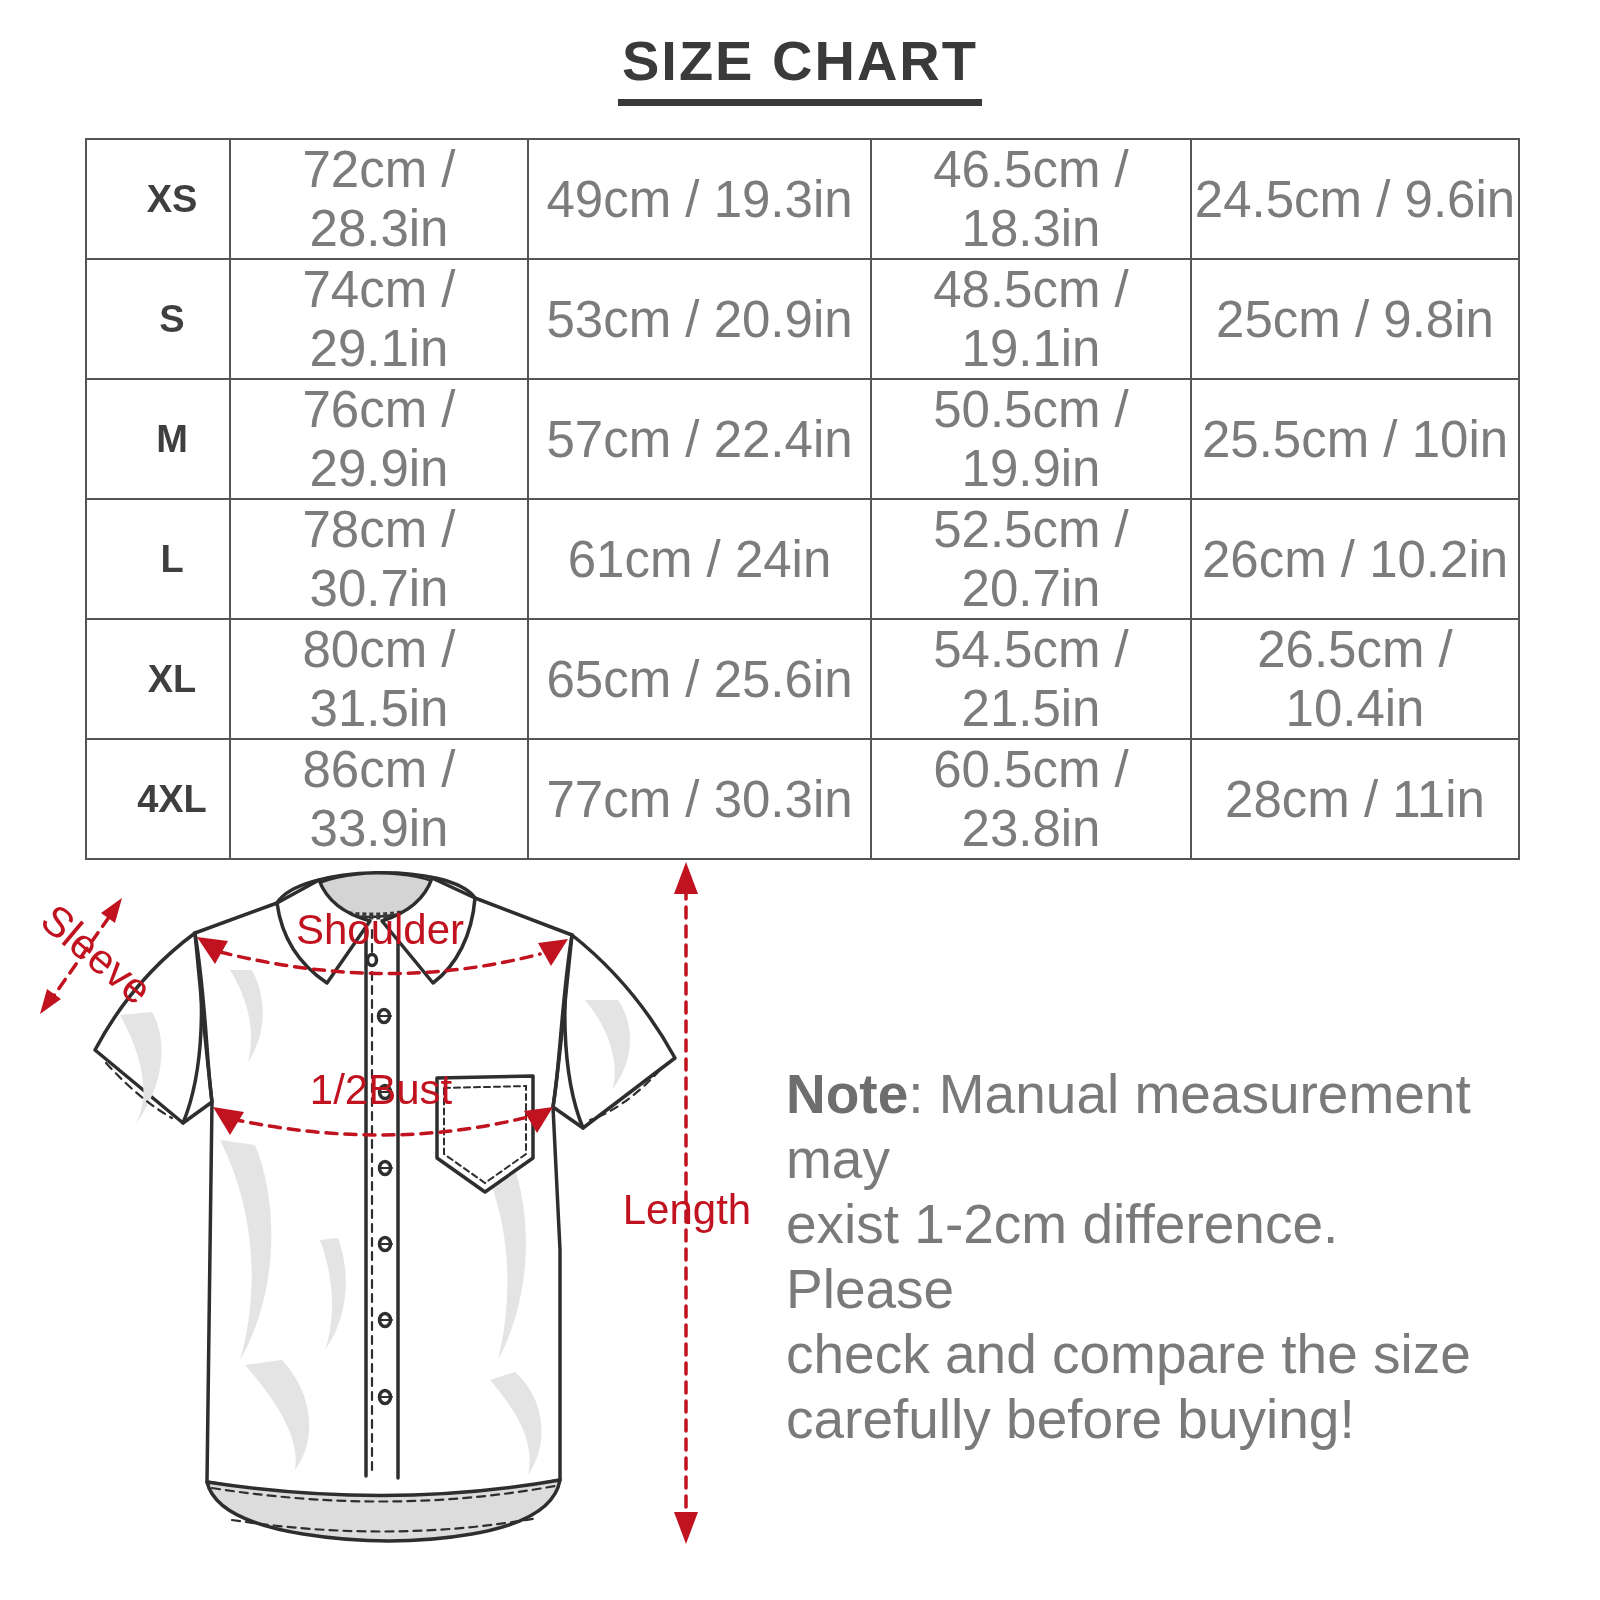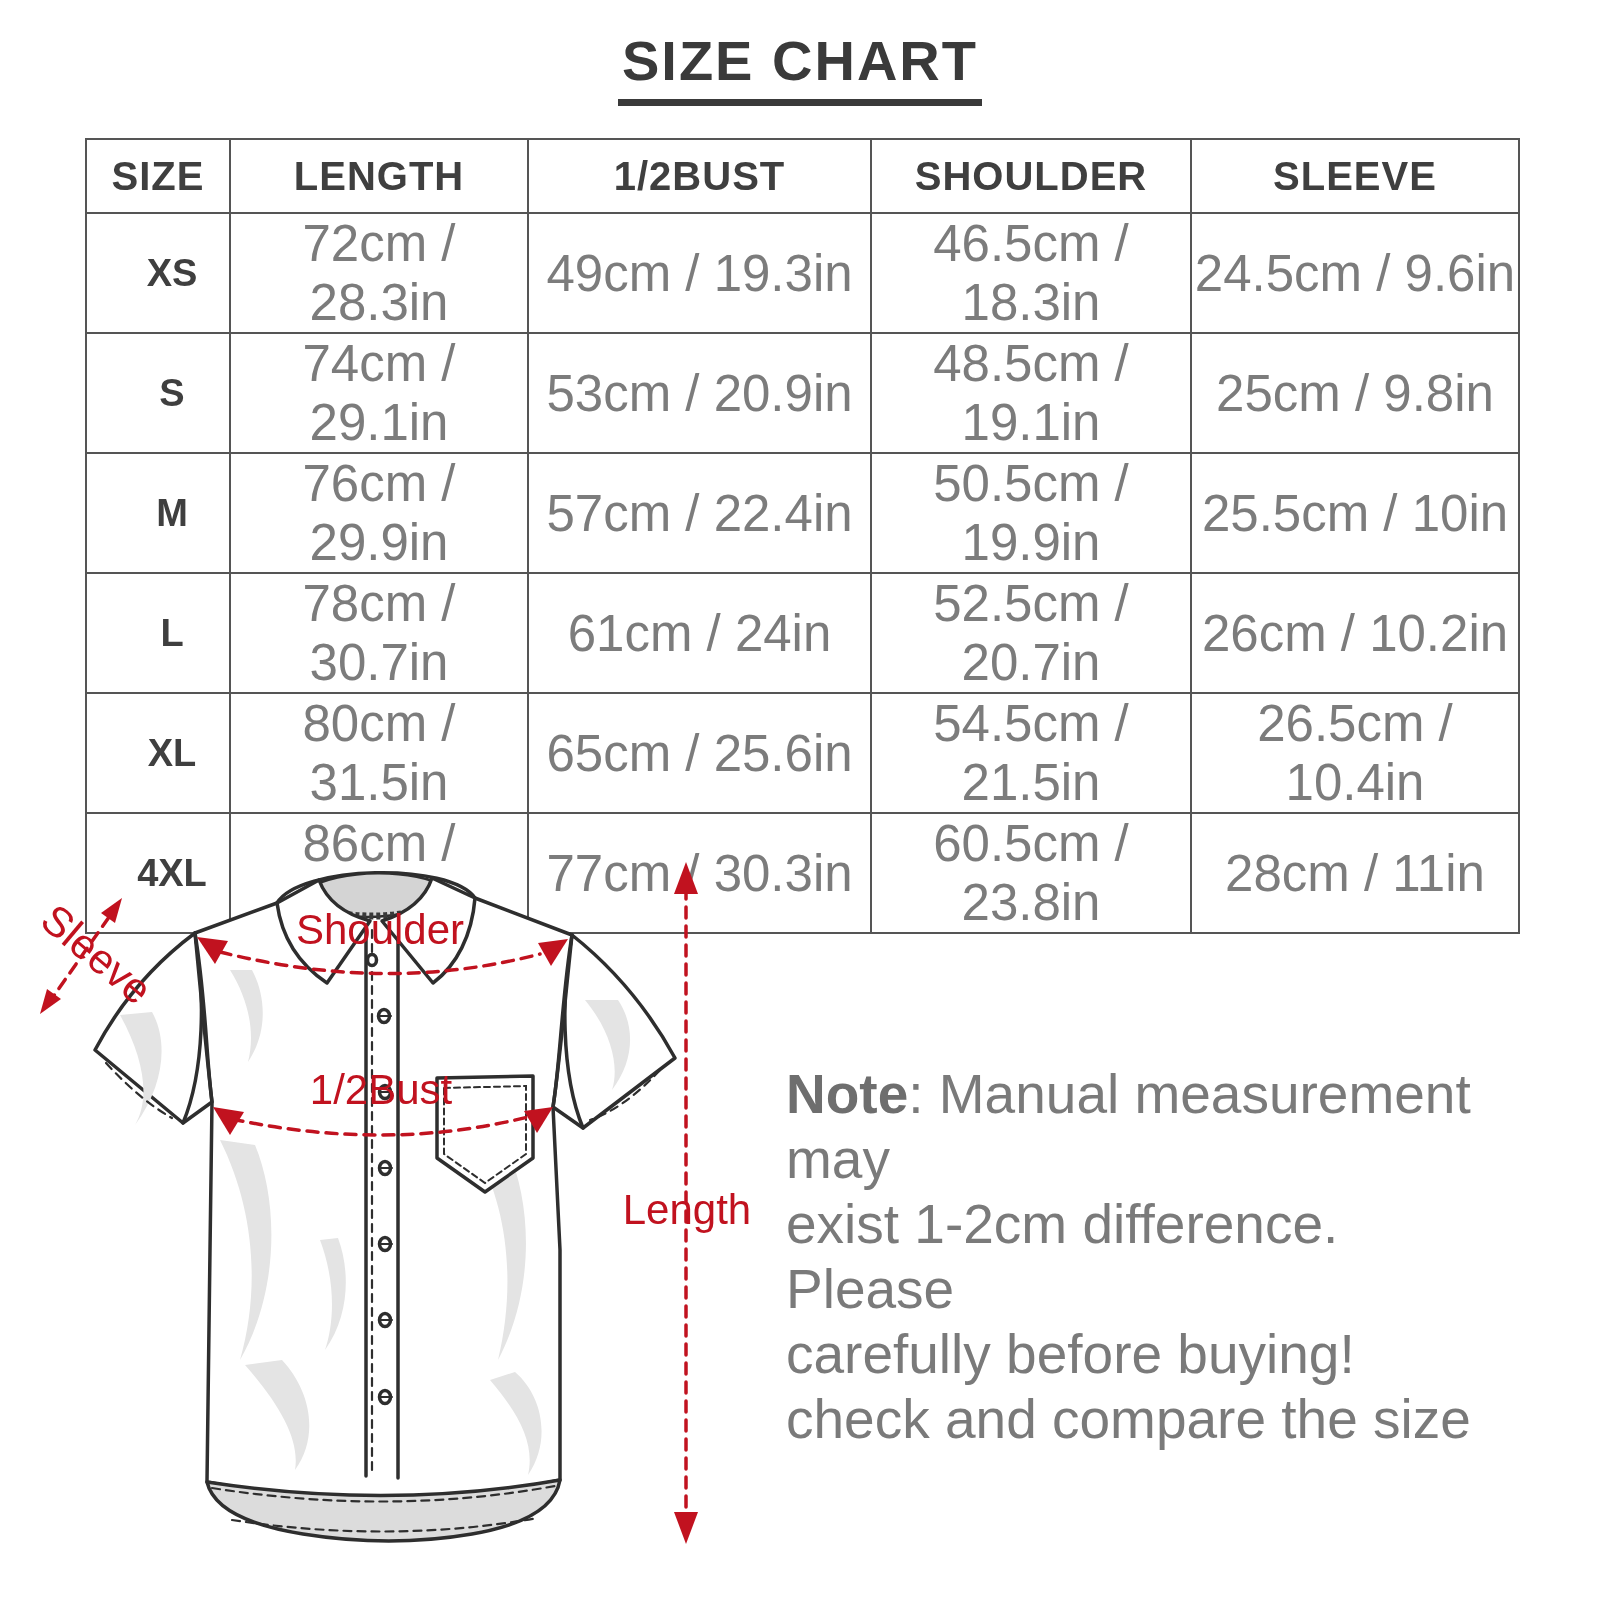--- a/index.html
+++ b/index.html
@@ -46,27 +46,20 @@
 
   <table class="size-table">
     <colgroup>
       <col style="width:144px">
         <col style="width:298px">
         <col style="width:343px">
       <col style="width:320px">
         <col style="width:328px">
     </colgroup>
     <tbody>
-        <tr>
-      <th>SIZE</th>
-      <th>LENGTH</th>
-      <th>1/2BUST</th>
-      <th>SHOULDER</th>
-      <th>SLEEVE</th>
-    </tr>
     <tr>
       <td class="size-cell">XS</td>
       <td>72cm / 28.3in</td>
       <td>49cm / 19.3in</td>
       <td>46.5cm / 18.3in</td>
       <td>24.5cm / 9.6in</td>
     </tr>
     <tr>
       <td class="size-cell">S</td>
       <td>74cm / 29.1in</td>
@@ -176,17 +169,17 @@
       <path class="redline" d="M28,184 L94,90"></path>
       <polygon class="redfill" points="102,78 95,103 81,93"></polygon>
       <polygon class="redfill" points="20,194 41,179 27,169"></polygon>
       <text class="redtext" transform="translate(18,104) rotate(40)">Sleeve</text>
     </g>
   </svg>
 
   <div class="note">
     <div><b>Note</b><span>: Manual measurement may</span></div>
     <div>exist 1-2cm difference. Please</div>
+    <div>check and compare the size</div>
     <div>carefully before buying!</div>
-    <div>check and compare the size</div>
   </div>
 
 </div>
 
 </body></html>

